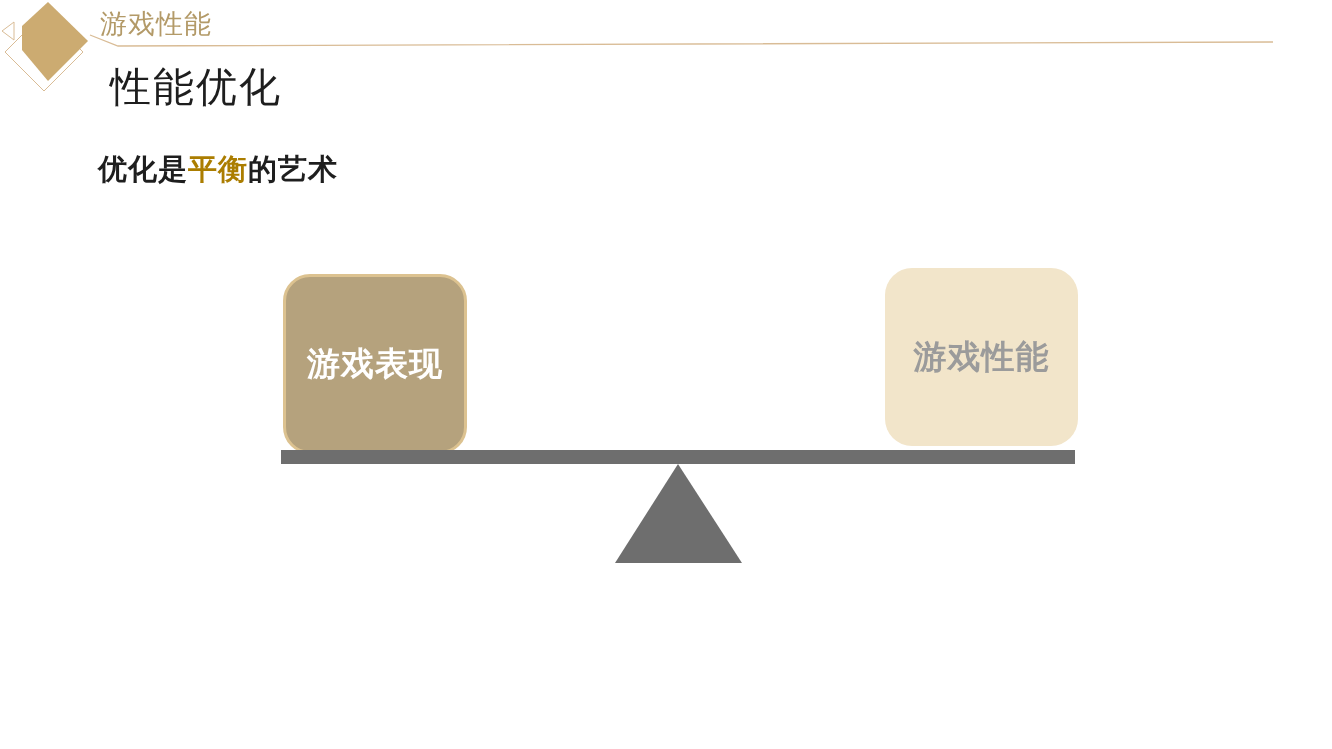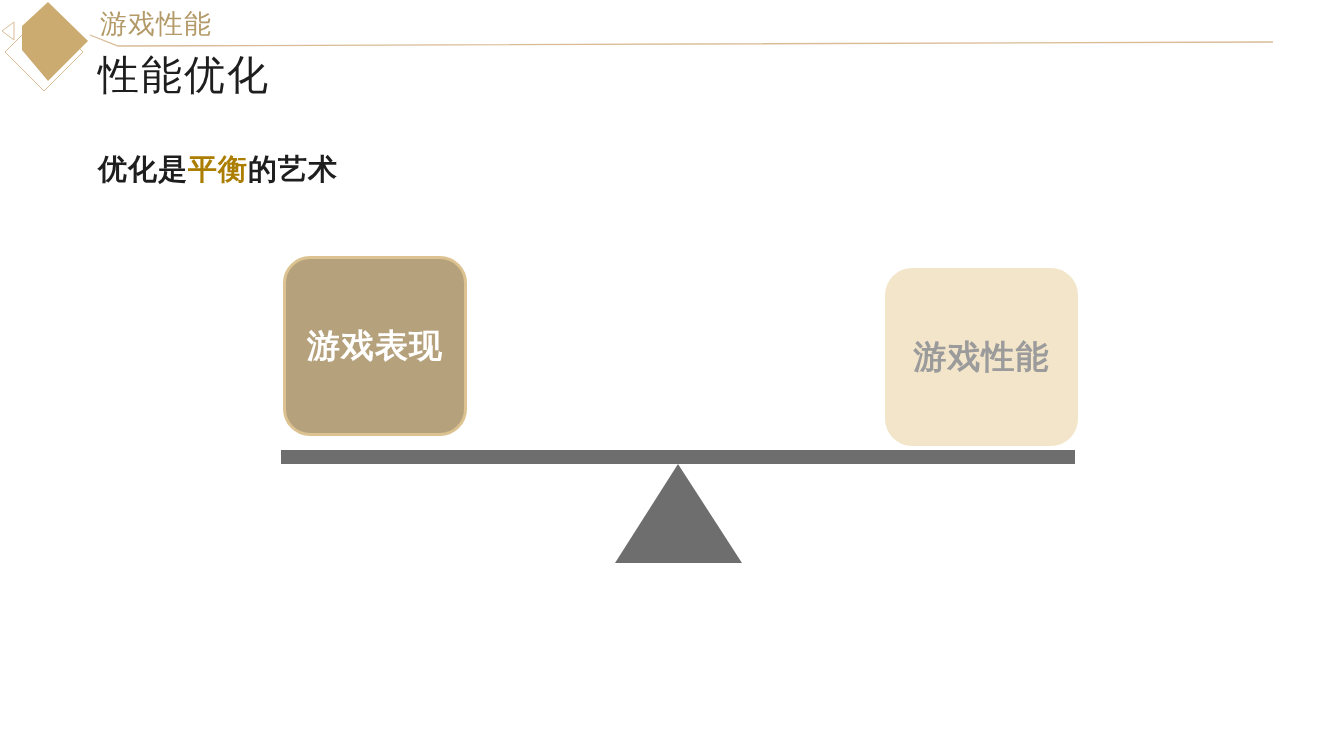--- a/index.html
+++ b/index.html
@@ -15,40 +15,40 @@
   .gold-diamond{fill:var(--accent-gold);}
   .small-triangle{fill:#ffffff;stroke:var(--rule-color);stroke-width:1;}
   .header-rule{fill:none;stroke:var(--rule-color);stroke-width:1.3;}
 
   .eyebrow{
     position:absolute;left:100px;top:6px;margin:0;
     font-size:27px;font-weight:400;letter-spacing:1px;
     color:var(--eyebrow-text);
   }
   .page-title{
-    position:absolute;left:98px;top:48px;margin:0;
+    position:absolute;left:98px;top:48px;margin:12px;
     font-size:41px;font-weight:400;letter-spacing:2px;
     color:var(--title-text);
   }
   .subheading{
     position:absolute;left:98px;top:150px;margin:0;
     font-size:29px;font-weight:900;letter-spacing:1px;
     color:var(--title-text);
   }
   .subheading .highlight{color:var(--highlight-gold);}
 
   
   .box{
     position:absolute;box-sizing:border-box;
     display:flex;align-items:center;justify-content:center;
     border-radius:27px;
     font-size:33px;font-weight:900;letter-spacing:1px;
   }
   .box-left{
-    left:283px;top:256px;width:184px;height:180px;
+    left:283px;top:274px;width:184px;height:180px;
     background:var(--left-box-fill);
     border:3px solid var(--left-box-border);
     color:var(--left-box-text);
   }
   .box-right{
     left:885px;top:268px;width:193px;height:178px;
     background:var(--right-box-fill);
     color:var(--right-box-text);
   }
   .beam{

